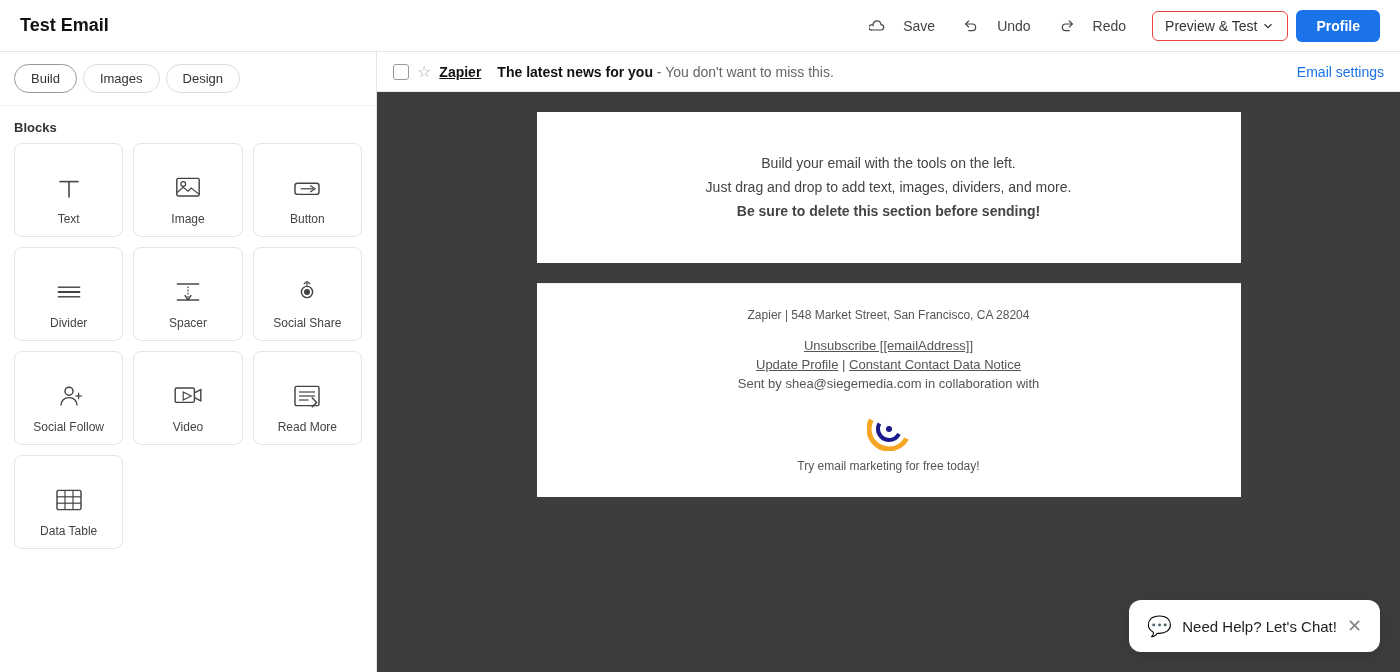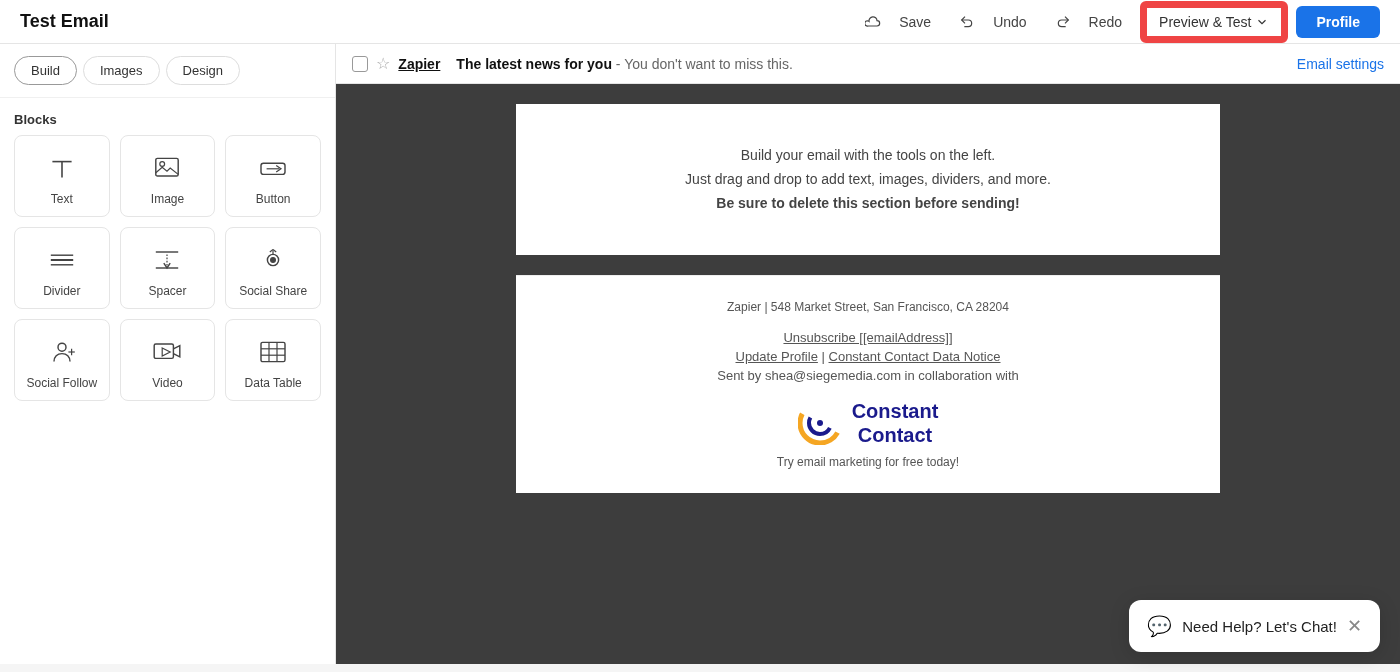--- a/index.html
+++ b/index.html
@@ -1,47 +1,47 @@
 <!DOCTYPE html>
 <html><head>
   <meta charset="utf-8">
   <style>
     * { box-sizing: border-box; margin: 0; padding: 0; }
     body { font-family: -apple-system, BlinkMacSystemFont, 'Segoe UI', Arial, sans-serif; font-size: 14px; background: #f5f5f5; height: 672px; overflow: hidden; }
 
     
     .header {
       display: flex; align-items: center; justify-content: space-between;
-      background: #fff; height: 44px; padding: 0 20px;
+      background: #fff; height: 52px; padding: 0 20px;
       border-bottom: 1px solid #e5e5e5;
     }
     .header-title { font-size: 18px; font-weight: 600; color: #111; }
     .header-actions { display: flex; align-items: center; gap: 8px; }
     .header-btn {
       display: flex; align-items: center; gap: 18px;
       background: none; border: none; cursor: pointer;
       color: #444; font-size: 14px; padding: 6px 10px; border-radius: 6px;
     }
     .header-btn svg { width: 16px; height: 16px; }
     .preview-test-btn {
       display: flex; align-items: center; gap: 4px;
-      background: none; border: 7px solid #ef4444; cursor: pointer;
-      color: #333; font-size: 14px; padding: 6px 12px; border-radius: 6px;
+      background: none; border: 1px solid #ef4444; cursor: pointer;
+      color: #333; font-size: 14px; padding: 6px 12px; border-radius: 6px; margin-left: 8px;
     }
     .continue-btn {
       background: #1a73e8; color: #fff; border: none; cursor: pointer;
       font-size: 14px; font-weight: 600; padding: 8px 20px; border-radius: 6px;
     }
 
     
     .main-layout { display: flex; height: calc(672px - 52px); }
 
     
     .sidebar {
-      width: 336px; background: #fff; border-right: 1px solid #e5e5e5;
+      width: 377px; background: #fff; border-right: 1px solid #e5e5e5;
       display: flex; flex-direction: column; overflow-y: auto;
       flex-shrink: 0;
     }
     .sidebar-tabs {
       display: flex; gap: 6px; padding: 12px 14px;
       border-bottom: 1px solid #f0f0f0;
     }
     .sidebar-tab {
       padding: 6px 16px; border-radius: 20px; border: 1px solid #ddd;
       background: none; cursor: pointer; font-size: 13px; color: #333;
@@ -51,21 +51,21 @@
       font-size: 13px; font-weight: 600; color: #333;
       padding: 14px 14px 8px;
     }
     .blocks-grid {
       display: grid; grid-template-columns: repeat(3, 1fr);
       gap: 10px; padding: 0 14px 14px;
     }
     .block-item {
       display: flex; flex-direction: column; align-items: center; justify-content: center;
       border: 1px solid #e5e5e5; border-radius: 8px;
-      padding: 16px 8px 10px; cursor: grab; background: #fff;
+      padding: 28px 8px 10px; cursor: grab; background: #fff;
       gap: 8px; transition: box-shadow 0.15s;
     }
     .block-item svg { width: 32px; height: 32px; stroke: #444; fill: none; stroke-width: 1.5; }
     .block-label { font-size: 12px; color: #444; text-align: center; }
 
     
     .content-area { flex: 1; display: flex; flex-direction: column; overflow: hidden; }
 
     
     .email-bar {
@@ -252,20 +252,30 @@
 
       <div class="block-item">
         <svg viewBox="0 0 40 40">
           <rect x="4" y="10" width="24" height="18" rx="2" stroke="#444" stroke-width="1.8"></rect>
           <polyline points="28,16 36,12 36,26 28,22" stroke="#444" stroke-width="1.8" fill="none"></polyline>
           <polygon points="14,15 24,20 14,25" stroke="#444" stroke-width="1.5" fill="none"></polygon>
         </svg>
         <span class="block-label">Video</span>
       </div>
 
+      <div class="block-item">
+        <svg viewBox="0 0 40 40">
+          <rect x="5" y="8" width="30" height="24" rx="2" stroke="#444" stroke-width="1.8"></rect>
+          <line x1="10" y1="15" x2="30" y2="15" stroke="#444" stroke-width="1.5"></line>
+          <line x1="10" y1="20" x2="30" y2="20" stroke="#444" stroke-width="1.5"></line>
+          <line x1="10" y1="25" x2="22" y2="25" stroke="#444" stroke-width="1.5"></line>
+          <polyline points="26,22 32,28 26,34" stroke="#444" stroke-width="1.8" fill="none"></polyline>
+        </svg>
+        <span class="block-label">Read More</span>
+      </div>
 
       <div class="block-item">
         <svg viewBox="0 0 40 40">
           <rect x="5" y="8" width="30" height="24" rx="2" stroke="#444" stroke-width="1.8"></rect>
           <line x1="5" y1="16" x2="35" y2="16" stroke="#444" stroke-width="1.5"></line>
           <line x1="5" y1="24" x2="35" y2="24" stroke="#444" stroke-width="1.5"></line>
           <line x1="15" y1="8" x2="15" y2="32" stroke="#444" stroke-width="1.5"></line>
           <line x1="25" y1="8" x2="25" y2="32" stroke="#444" stroke-width="1.5"></line>
         </svg>
         <span class="block-label">Data Table</span>
@@ -314,23 +324,20 @@
 
           <div class="cc-logo">
             <svg class="cc-icon" viewBox="0 0 44 44" xmlns="http://www.w3.org/2000/svg">
 
               <circle cx="22" cy="22" r="20" fill="none" stroke="#f5a623" stroke-width="5" stroke-dasharray="62 63" stroke-dashoffset="-10"></circle>
 
               <circle cx="22" cy="22" r="11" fill="none" stroke="#1a1a8c" stroke-width="4" stroke-dasharray="35 35" stroke-dashoffset="-5"></circle>
 
               <circle cx="22" cy="22" r="3" fill="#1a1a8c"></circle>
             </svg>
-            <div>
-              <div class="cc-text">Constant<br>Contact</div>
-            </div>
           </div>
           <p class="cc-tagline">Try email marketing for free today!</p>
         </div>
 
       </div>
     </div>
 
   </div>
 </div>
 

